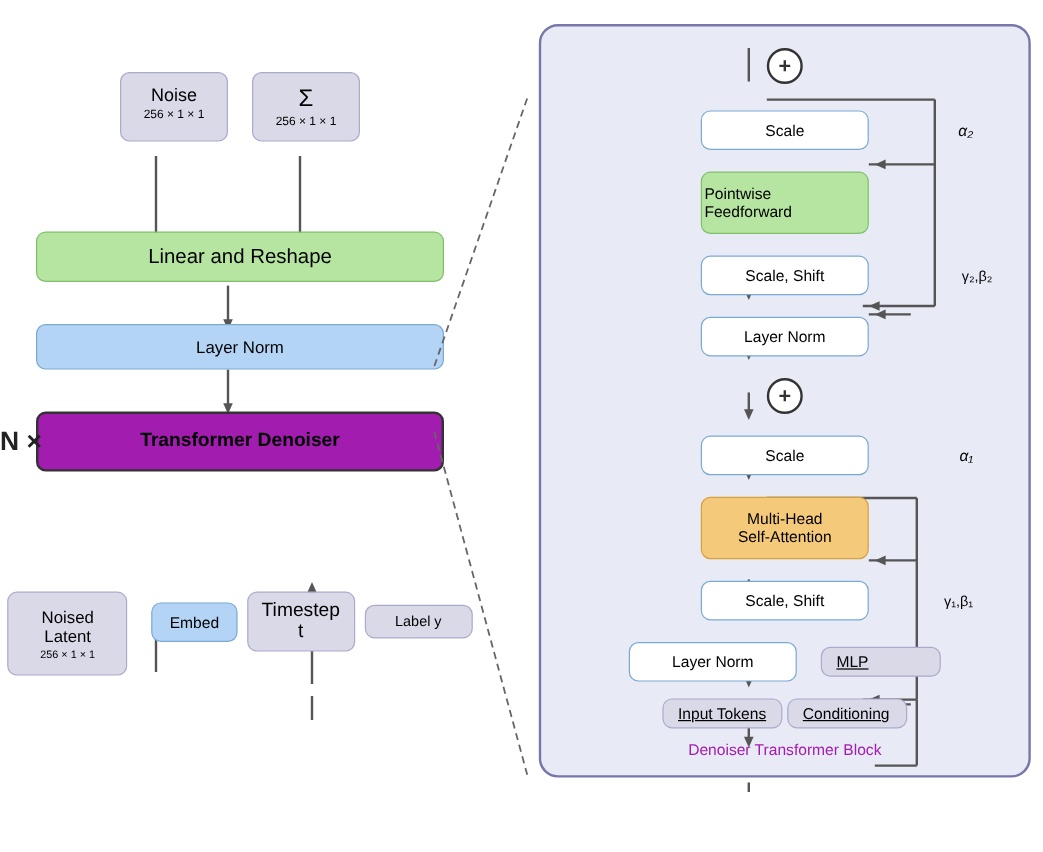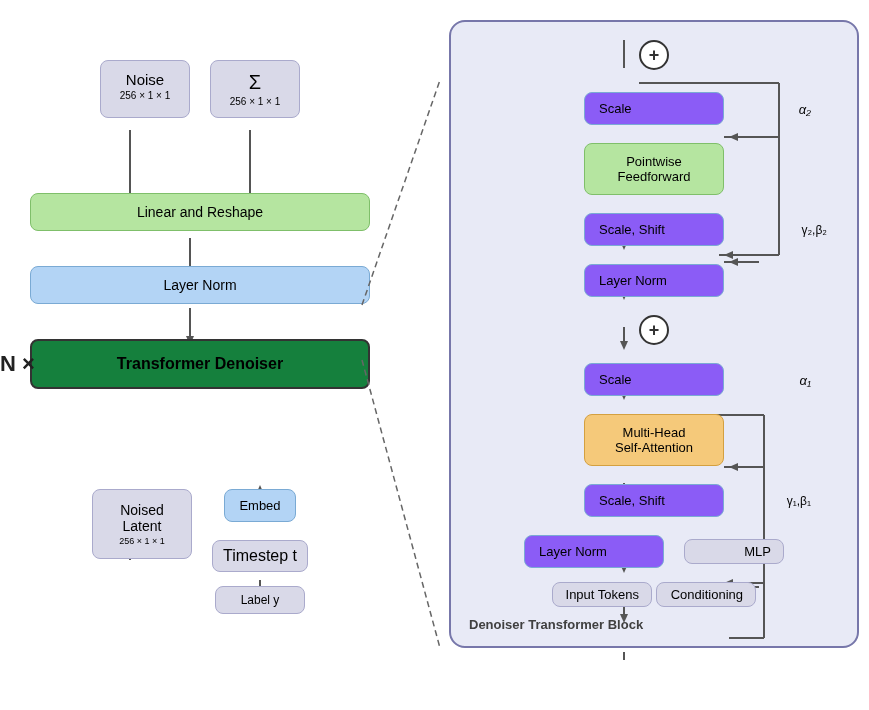--- a/index.html
+++ b/index.html
@@ -50,21 +50,21 @@
       font-weight: normal;
       margin-top: 2px;
     }
 
     .box-green {
       background: #b5e5a0;
       border: 1.5px solid #7fbf6a;
       border-radius: 8px;
       padding: 10px 18px;
       text-align: center;
-      font-size: 14px;
+      font-size: 17px;
       font-weight: 500;
     }
 
     .box-blue {
       background: #b3d4f5;
       border: 1.5px solid #7aaad4;
       border-radius: 8px;
       padding: 10px 18px;
       text-align: center;
       font-size: 14px;
@@ -75,21 +75,21 @@
       background: #b3d4f5;
       border: 1.5px solid #7aaad4;
       border-radius: 8px;
       padding: 8px 14px;
       text-align: center;
       font-size: 13px;
       font-weight: 500;
     }
 
     .box-transformer {
-      background: #15803d;
+      background: #a21caf;
       border: 2.5px solid #333;
       border-radius: 8px;
       padding: 14px 18px;
       text-align: center;
       font-size: 16px;
       font-weight: bold;
     }
 
     
     .nx-label {
@@ -122,21 +122,21 @@
     }
 
     .box-noised .sub {
       font-size: 9px;
       font-weight: normal;
       margin-top: 2px;
     }
 
     .embed-col {
       display: flex;
-      flex-direction: column;
+      flex-direction: row;
       gap: 4px;
       align-items: center;
     }
 
     
     .right-section {
       position: absolute;
       right: 10px;
       top: 20px;
       width: 410px;
@@ -166,71 +166,73 @@
       background: white;
       color: #333;
       line-height: 1;
     }
 
     .box-green-right {
       background: #b5e5a0;
       border: 1.5px solid #7fbf6a;
       border-radius: 8px;
       padding: 10px 2px;
-      text-align: center;
       font-size: 13px;
       font-weight: 500;
       min-width: 140px;
     }
 
     .box-orange {
       background: #f5c97a;
       border: 1.5px solid #d4a040;
       border-radius: 8px;
       padding: 10px 18px;
       text-align: center;
       font-size: 13px;
       font-weight: 500;
       min-width: 140px;
     }
 
     .box-blue-right {
-      background: #8b5cf6;
+      background: #ffffff;
       border: 1.5px solid #7aaad4;
       border-radius: 8px;
       padding: 8px 14px;
+      text-align: center;
       font-size: 13px;
       font-weight: 500;
       min-width: 140px;
     }
 
     .box-gray-right {
       background: #d9d9e8;
       border: 1.5px solid #aaaacc;
       border-radius: 8px;
       padding: 4px 12px;
-      text-align: right;
+      text-align: left;
       font-size: 13px;
       font-weight: 500;
       min-width: 100px;
+      text-decoration: underline;
     }
 
     
     .svg-left {
       position: absolute;
       top: 0;
       left: 0;
       pointer-events: none;
     }
 
     .block-label {
       font-size: 13px;
-      font-weight: bold;
+      font-weight: normal;
+      text-align: center;
       margin-top: 6px;
-      color: #404040;
+      color: #a21caf;
     }
 
     
     .connector-svg {
       position: absolute;
       top: 0;
       left: 0;
       pointer-events: none;
       z-index: 10;
     }

